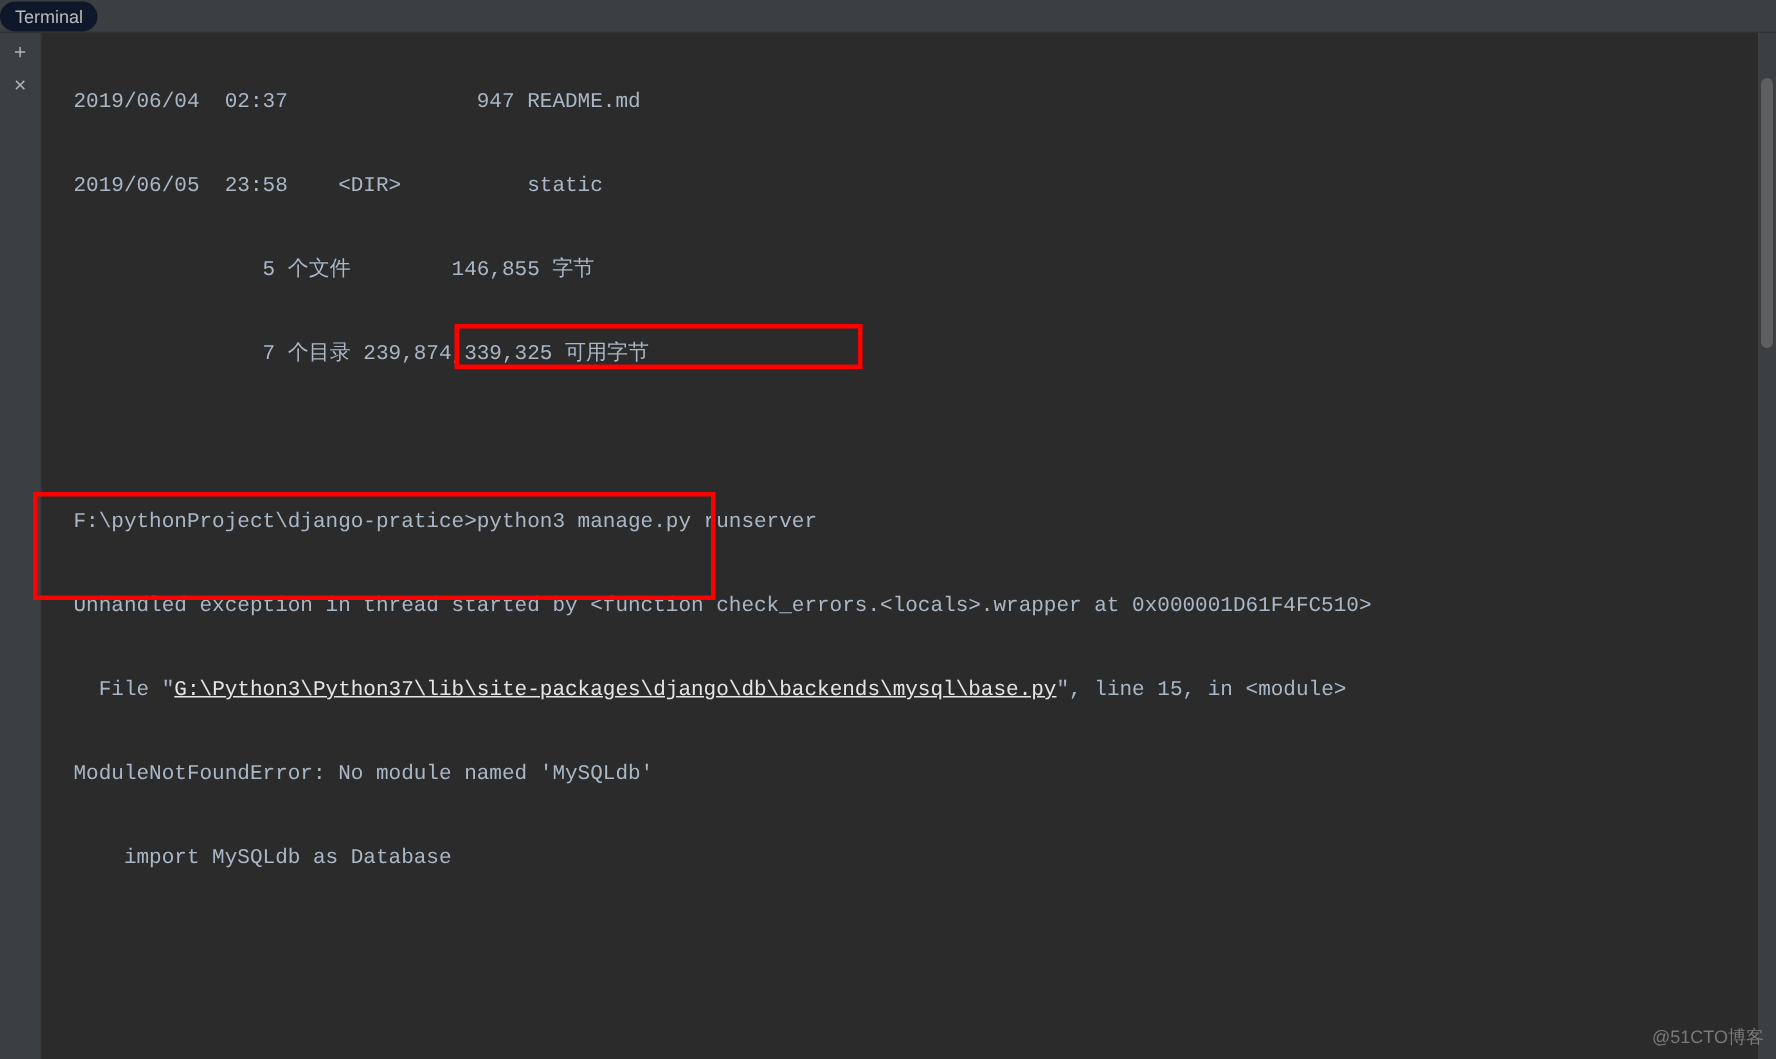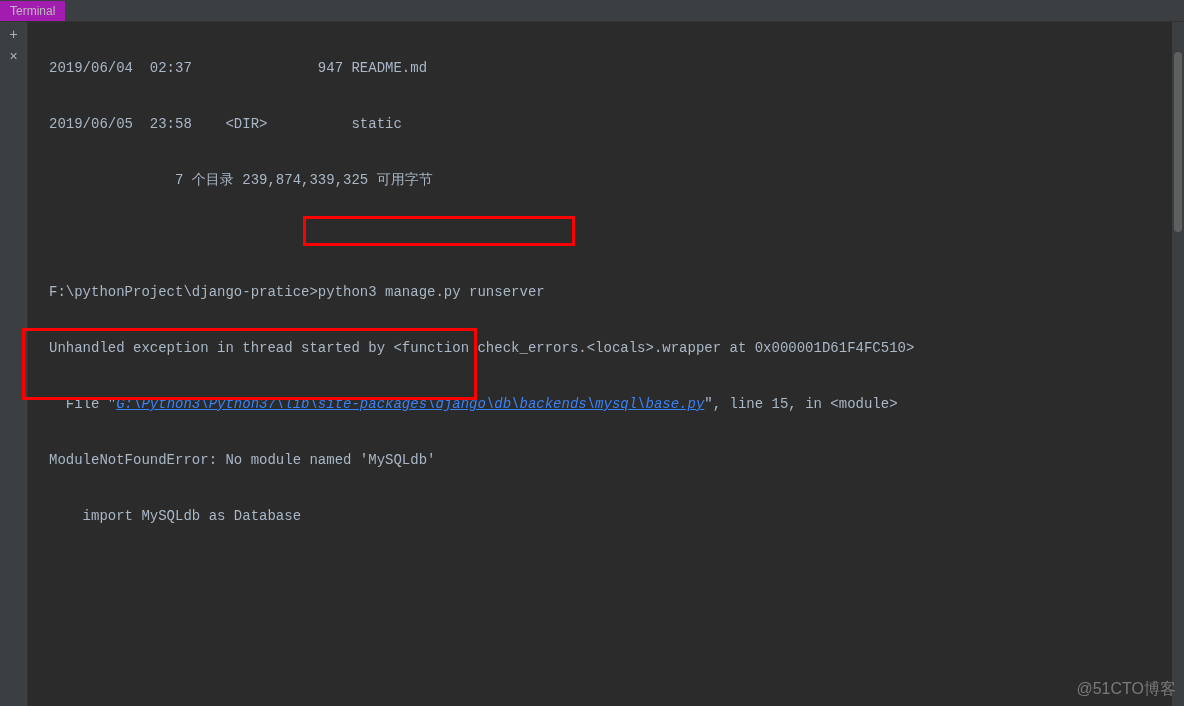--- a/index.html
+++ b/index.html
@@ -14,28 +14,29 @@
     position: relative;
   }
   .tab-bar {
     background: #3c3f41;
     height: 22px;
     display: flex;
     align-items: center;
     border-bottom: 1px solid #323232;
   }
   .tab {
-    background: #a21caf;
+    background: #0f172a;
     color: #bbbbbb;
     font-family: Arial, sans-serif;
     font-size: 12px;
     padding: 3px 10px;
     height: 20px;
     display: flex;
     align-items: center;
+    border-radius: 10px;
   }
   .main {
     display: flex;
     height: calc(100% - 22px);
   }
   .gutter {
     width: 28px;
     background: #3c3f41;
     display: flex;
     flex-direction: column;
@@ -54,21 +55,21 @@
   .terminal {
     flex: 1;
     background: #2b2b2b;
     padding: 4px 0 0 6px;
     line-height: 28px;
     white-space: pre;
     overflow: hidden;
     position: relative;
   }
   .line { display: block; min-height: 28px; margin-left: 15px; }
-  .filelink { color: #3b82f6; text-decoration: underline; cursor: pointer; font-style: italic; }
+  .filelink { color: #e5e5e5; text-decoration: underline; cursor: pointer; }
   .redbox1 {
     position: absolute;
     border: 3px solid #ff0000;
     left: 303px;
     top: 216px;
     width: 272px;
     height: 30px;
     pointer-events: none;
   }
   .redbox2 {
@@ -79,21 +80,21 @@
     width: 455px;
     height: 72px;
     pointer-events: none;
   }
   .watermark {
     position: absolute;
     right: 8px;
     bottom: 6px;
     color: #7a7a7a;
     font-family: Arial, sans-serif;
-    font-size: 16px;
+    font-size: 12px;
   }
   .scrollbar {
     position: absolute;
     right: 0;
     top: 22px;
     width: 12px;
     bottom: 0;
     background: #3c3f41;
   }
   .scroll-thumb {
@@ -114,20 +115,21 @@
 </div>
 
 <div class="main">
   <div class="gutter">
     <span class="gutter-icon">+</span>
     <span class="gutter-icon">×</span>
   </div>
   <div class="terminal">
 <span class="line">2019/06/04  02:37               947 README.md</span>
 <span class="line">2019/06/05  23:58    &lt;DIR&gt;          static</span>
+<span class="line">               5 个文件        146,855 字节</span>
 <span class="line">               7 个目录 239,874,339,325 可用字节</span>
 <span class="line"></span>
 <span class="line">F:\pythonProject\django-pratice&gt;python3 manage.py runserver</span>
 <span class="line">Unhandled exception in thread started by &lt;function check_errors.&lt;locals&gt;.wrapper at 0x000001D61F4FC510&gt;</span>
 <span class="line"><span>  File "</span><span class="filelink">G:\Python3\Python37\lib\site-packages\django\db\backends\mysql\base.py</span><span>", line 15, in &lt;module&gt;</span></span>
 <span class="line">ModuleNotFoundError: No module named 'MySQLdb'</span>
 <span class="line">    import MySQLdb as Database</span>
 
 
 

